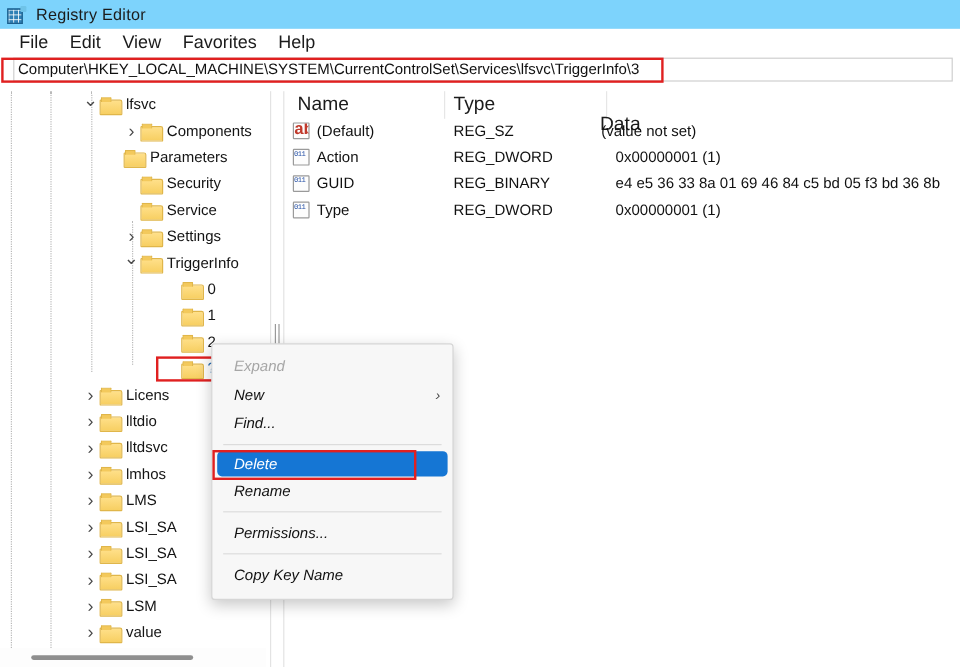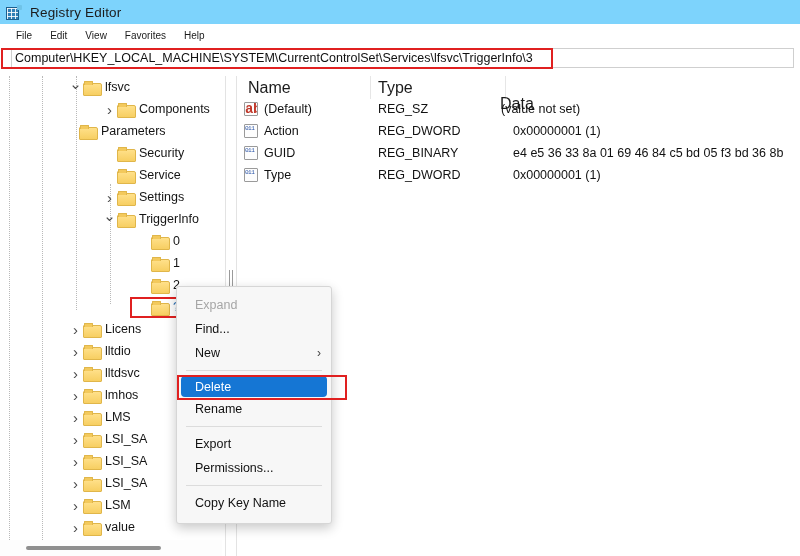--- a/index.html
+++ b/index.html
@@ -31,21 +31,21 @@
   }
   #app-icon .dot {
     position:absolute; right:-1px; top:0px; width:5px; height:5px;
     background:#6fc3e8; border-radius:1px;
   }
   #app-title { font-size:13.5px; color:#1b1b1b; letter-spacing:.2px; }
 
   
   #menubar { height:23px; display:flex; align-items:center; padding-left:7px; }
   .menu-item {
-    font-size:10px; color:#1b1b1b;
+    font-size:15px; color:#1b1b1b;
     padding:2px 9px 2px 9px; cursor:default; white-space:nowrap;
   }
 
   
   #addressbar-wrap { padding:1px 0 0 0; position:relative; }
   #addressbar {
     height:20px; margin:0 6px 0 11px;
     border:1px solid #cfcfcf; background:#ffffff;
     display:flex; align-items:center;
     padding-left:3px;
@@ -146,27 +146,28 @@
     font-family:"Liberation Mono", monospace;
     text-align:center; overflow:hidden; padding-top:1px;
     letter-spacing:-0.5px;
   }
   .val-icon.sz { color:#c0392b; font-size:14px; line-height:12px; padding-top:0; font-weight:bold; }
   .cell { position:absolute; top:3px; font-size:12.5px; color:#111; white-space:nowrap; }
   .cell.name { left:24px; }
 
   
   #ctxmenu {
-    position:absolute; left:176px; top:286px; width:156px;
+    position:absolute; left:176px; top:286px; width:202px;
     background:#f7f7f7;
     border:1px solid #d6d6d6;
     border-radius:3px;
     box-shadow:0 4px 12px rgba(0,0,0,.22);
     padding:6px 0 8px 0;
     z-index:40;
+    font-style:italic;
   }
   .ctx-item {
     height:24px; display:flex; align-items:center;
     padding:0 10px 0 18px; font-size:12.5px; color:#111;
     position:relative; cursor:default;
   }
   .ctx-item.disabled { color:#a6a6a6; }
   .ctx-item .arrow { margin-left:auto; font-size:12px; color:#444; }
   .ctx-sep { height:1px; background:#dcdcdc; margin:5px 9px; }
   .ctx-item.highlight {
@@ -217,21 +218,21 @@
           <div class="tree-row" style="padding-left: 68px;">
             <span class="chev open"></span>
             <span class="folder"></span>
             <span class="tree-label">lfsvc</span>
           </div>
           <div class="tree-row" style="padding-left: 102px;">
             <span class="chev closed"></span>
             <span class="folder"></span>
             <span class="tree-label">Components</span>
           </div>
-          <div class="tree-row" style="padding-left: 64px;">
+          <div class="tree-row" style="padding-left: 64px; margin-left: 24px;">
             <span class="chev leaf"></span>
             <span class="folder"></span>
             <span class="tree-label">Parameters</span>
           </div>
           <div class="tree-row" style="padding-left: 102px;">
             <span class="chev leaf"></span>
             <span class="folder"></span>
             <span class="tree-label">Security</span>
           </div>
           <div class="tree-row" style="padding-left: 102px;">
@@ -372,38 +373,35 @@
         </div>
       </div>
   </div>
 </div>
 
 <div id="ctxmenu">
   <div class="ctx-item disabled">
     <span>Expand</span>
   </div>
   <div class="ctx-item">
-    <span>Find...</span>
-  </div>
-  <div class="ctx-item">
     <span>New</span>
     <span class="arrow">›</span>
+  </div>
+  <div class="ctx-item">
+    <span>Find...</span>
   </div>
   <div class="ctx-sep"></div>
   <div class="ctx-item highlight">
     <span>Delete</span>
   </div>
   <div class="ctx-item">
     <span>Rename</span>
   </div>
   <div class="ctx-sep"></div>
   <div class="ctx-item">
-    <span>Export</span>
-  </div>
-  <div class="ctx-item">
     <span>Permissions...</span>
   </div>
   <div class="ctx-sep"></div>
   <div class="ctx-item">
     <span>Copy Key Name</span>
   </div>
   <div id="delete-redbox"></div>
 </div>
 
 </body></html>

